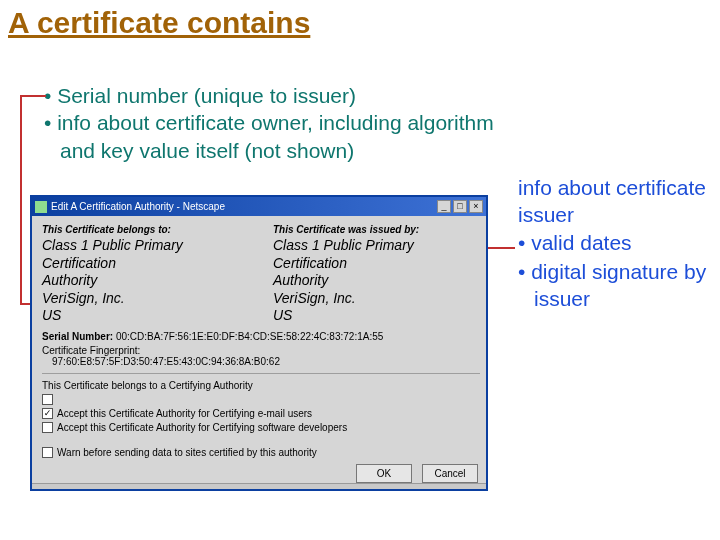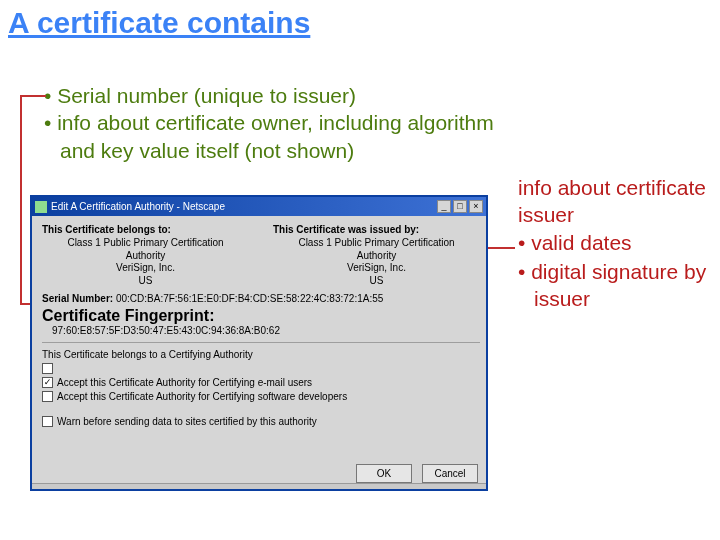--- a/index.html
+++ b/index.html
@@ -11,40 +11,40 @@
     position: relative;
     overflow: hidden;
   }
   .slide-title {
     position: absolute;
     top: 6px;
     left: 8px;
     font-size: 30px;
     font-weight: bold;
     text-decoration: underline;
-    color: #3b82f6;
+    color: #a16207;
   }
   .bullets-top {
     position: absolute;
     top: 82px;
     left: 44px;
     width: 460px;
     font-size: 21px;
     line-height: 1.3;
-    color: #4d7c0f;
+    color: #0f766e;
   }
   .bullets-top .b { text-indent: -16px; padding-left: 16px; }
   .bullets-right {
     position: absolute;
     top: 174px;
     left: 518px;
     width: 190px;
     font-size: 21px;
     line-height: 1.3;
-    color: #b91c1c;
+    color: #1d4ed8;
   }
   .bullets-right .b { text-indent: -16px; padding-left: 16px; margin-bottom: 2px; }
   .bullets-right .first { padding-left: 0; text-indent: 0; }
   .dialog {
     position: absolute;
     top: 195px;
     left: 30px;
     width: 458px;
     height: 296px;
     border: 2px solid #0b3fa0;
@@ -74,28 +74,28 @@
     border: 1px solid #888;
     margin-left: 2px;
     font-size: 9px;
     line-height: 11px;
     text-align: center;
     color: #000;
   }
   .dialog-body {
     padding: 4px 6px 0 10px;
   }
-  .cols { display: flex; gap: 24px; margin-top: 4px; }
+  .cols { display: flex; gap: 24px; margin-top: 4px; font-style: italic; }
   .col { flex: 1; }
   .col-h { font-weight: bold; font-size: 10px; margin-bottom: 2px; }
-  .col-line { font-size: 10px; line-height: 1.25; text-align: center; }
+  .col-line { font-size: 14px; line-height: 1.25; }
   .serial { margin-top: 6px; font-size: 10px; }
   .serial b { font-weight: bold; }
   .valid { font-weight: bold; font-size: 10px; margin-top: 3px; }
-  .fp-label { font-weight: bold; font-size: 16px; margin-top: 3px; }
+  .fp-label { font-weight: normal; font-size: 10px; margin-top: 3px; }
   .fp-val { font-size: 10px; margin-left: 10px; }
   .sep { border-top: 1px solid #9e9e9e; margin: 6px 0; }
   .belongs2 { font-size: 10px; margin-top: 2px; }
   .chk-row { display: flex; align-items: center; gap: 4px; font-size: 10px; margin-top: 3px; }
   .chk {
     width: 11px; height: 11px;
     background: #fff;
     border: 1px solid #555;
     display: inline-flex;
     align-items: center;

